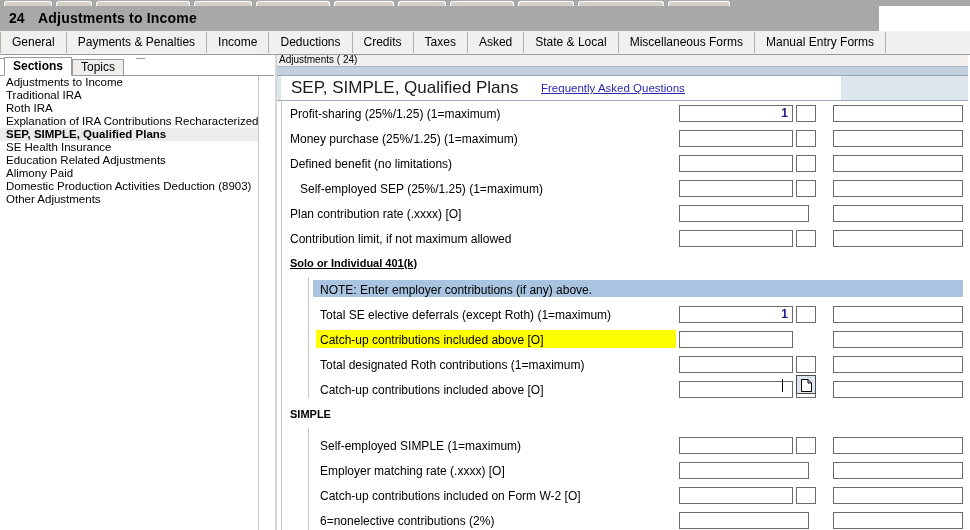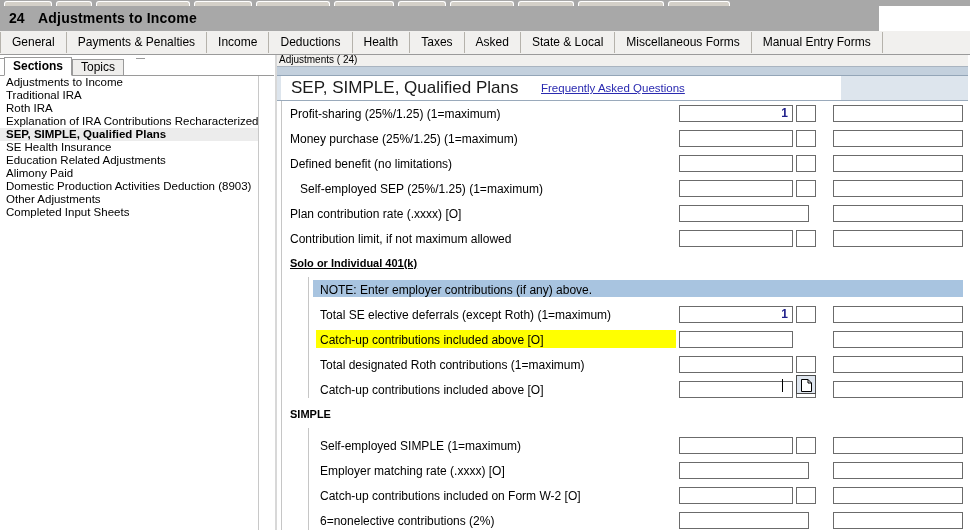--- a/index.html
+++ b/index.html
@@ -296,21 +296,21 @@
   <div class="titlebar">
     <span class="num">24</span>
     <span class="ttl">Adjustments to Income</span>
   </div>
 
   <div class="tabbar">
     <div class="tab">General</div>
     <div class="tab">Payments &amp; Penalties</div>
     <div class="tab">Income</div>
     <div class="tab">Deductions</div>
-    <div class="tab">Health</div>
+    <div class="tab">Credits</div>
     <div class="tab">Taxes</div>
     <div class="tab">Asked</div>
     <div class="tab">State &amp; Local</div>
     <div class="tab">Miscellaneous Forms</div>
     <div class="tab">Manual Entry Forms</div>
     <div class="filler"></div>
   </div>
 
   <div class="leftpane">
     <div class="subtabs">
@@ -324,21 +324,20 @@
       <div class="secitem">Adjustments to Income</div>
       <div class="secitem">Traditional IRA</div>
       <div class="secitem">Roth IRA</div>
       <div class="secitem">Explanation of IRA Contributions Recharacterized</div>
       <div class="secitem selected">SEP, SIMPLE, Qualified Plans</div>
       <div class="secitem">SE Health Insurance</div>
       <div class="secitem">Education Related Adjustments</div>
       <div class="secitem">Alimony Paid</div>
       <div class="secitem">Domestic Production Activities Deduction (8903)</div>
       <div class="secitem">Other Adjustments</div>
-      <div class="secitem">Completed Input Sheets</div>
     </div>
 
     <div class="leftscroll"></div>
   </div>
 
   <div class="pane-divider"></div>
 
   <div class="rightpane">
 
     <div class="crumbbar">

